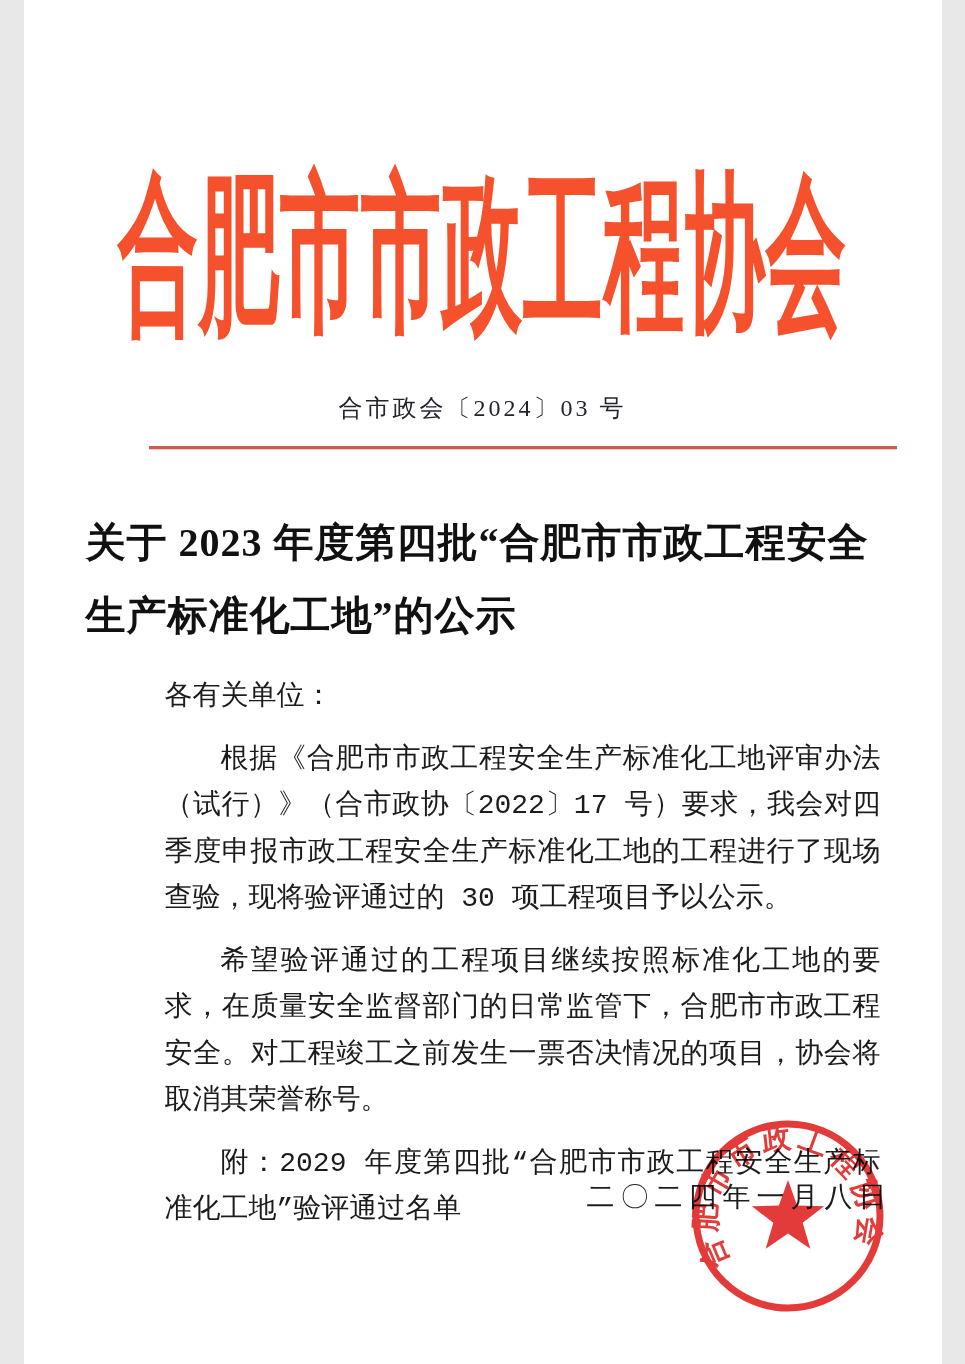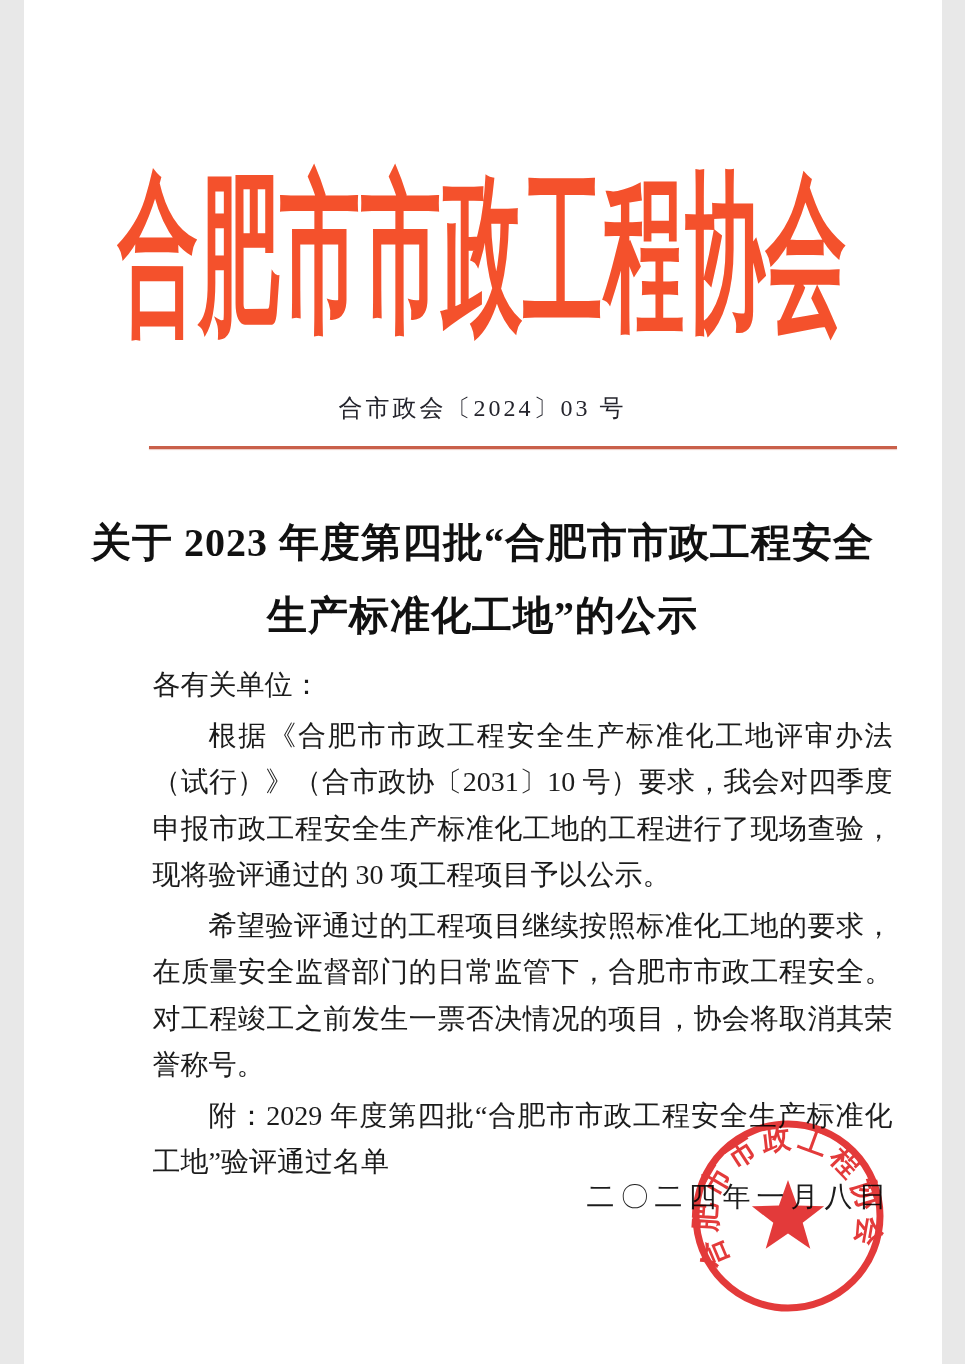--- a/index.html
+++ b/index.html
@@ -54,40 +54,39 @@
     background: #c9604a;
     box-shadow: 0 1px 1px rgba(201, 96, 74, 0.35);
   }
 
   
   .title {
     position: absolute;
     top: 506px;
     left: 62px;
     right: 62px;
-    text-align: center;
     font-weight: bold;
     font-size: 40px;
     line-height: 73px;
     color: #111111;
     letter-spacing: 1px;
   }
 
   
   .body-text {
     position: absolute;
     top: 658px;
     left: 125px;
     width: 748px;
     font-size: 28px;
     line-height: 46.5px;
     text-align: justify;
     color: #1c1c1c;
   }
-  .body-text p { text-indent: 2em; margin: 4px; }
+  .body-text p { text-indent: 2em; margin: 16px; font-family: Liberation Mono, monospace; }
   .body-text p.salutation { text-indent: 0; }
 
   
   .date-line {
     position: absolute;
     top: 1178px;
     left: 125px;
     width: 748px;
     text-align: right;
     font-size: 28px;
@@ -126,21 +125,21 @@
 
   <div class="divider"></div>
 
   <div class="title">
     <div>关于 2023 年度第四批“合肥市市政工程安全</div>
     <div>生产标准化工地”的公示</div>
   </div>
 
   <div class="body-text">
     <p class="salutation">各有关单位：</p>
-    <p>根据《合肥市市政工程安全生产标准化工地评审办法（试行）》（合市政协〔2031〕10 号）要求，我会对四季度申报市政工程安全生产标准化工地的工程进行了现场查验，现将验评通过的 30 项工程项目予以公示。</p>
+    <p>根据《合肥市市政工程安全生产标准化工地评审办法（试行）》（合市政协〔2022〕17 号）要求，我会对四季度申报市政工程安全生产标准化工地的工程进行了现场查验，现将验评通过的 30 项工程项目予以公示。</p>
     <p>希望验评通过的工程项目继续按照标准化工地的要求，在质量安全监督部门的日常监管下，合肥市市政工程安全。对工程竣工之前发生一票否决情况的项目，协会将取消其荣誉称号。</p>
     <p>附：2029 年度第四批“合肥市市政工程安全生产标准化工地”验评通过名单</p>
   </div>
 
   <div class="date-line">二〇二四年一月八日</div>
 
   <svg class="seal" viewBox="0 0 220 220">
     <circle cx="110" cy="110" r="92" fill="none" stroke="#e02424" stroke-width="7"></circle>
     <path d="M110,74 L119.1,99.5 L146.1,100.3 L124.7,116.8 L132.3,142.7 L110,127.5 L87.7,142.7 L95.3,116.8 L73.9,100.3 L100.9,99.5 Z" fill="#e02424"></path>
     <path id="sealArc" d="M 53 158 A 72 72 0 1 1 167 158" fill="none" stroke="none"></path>

